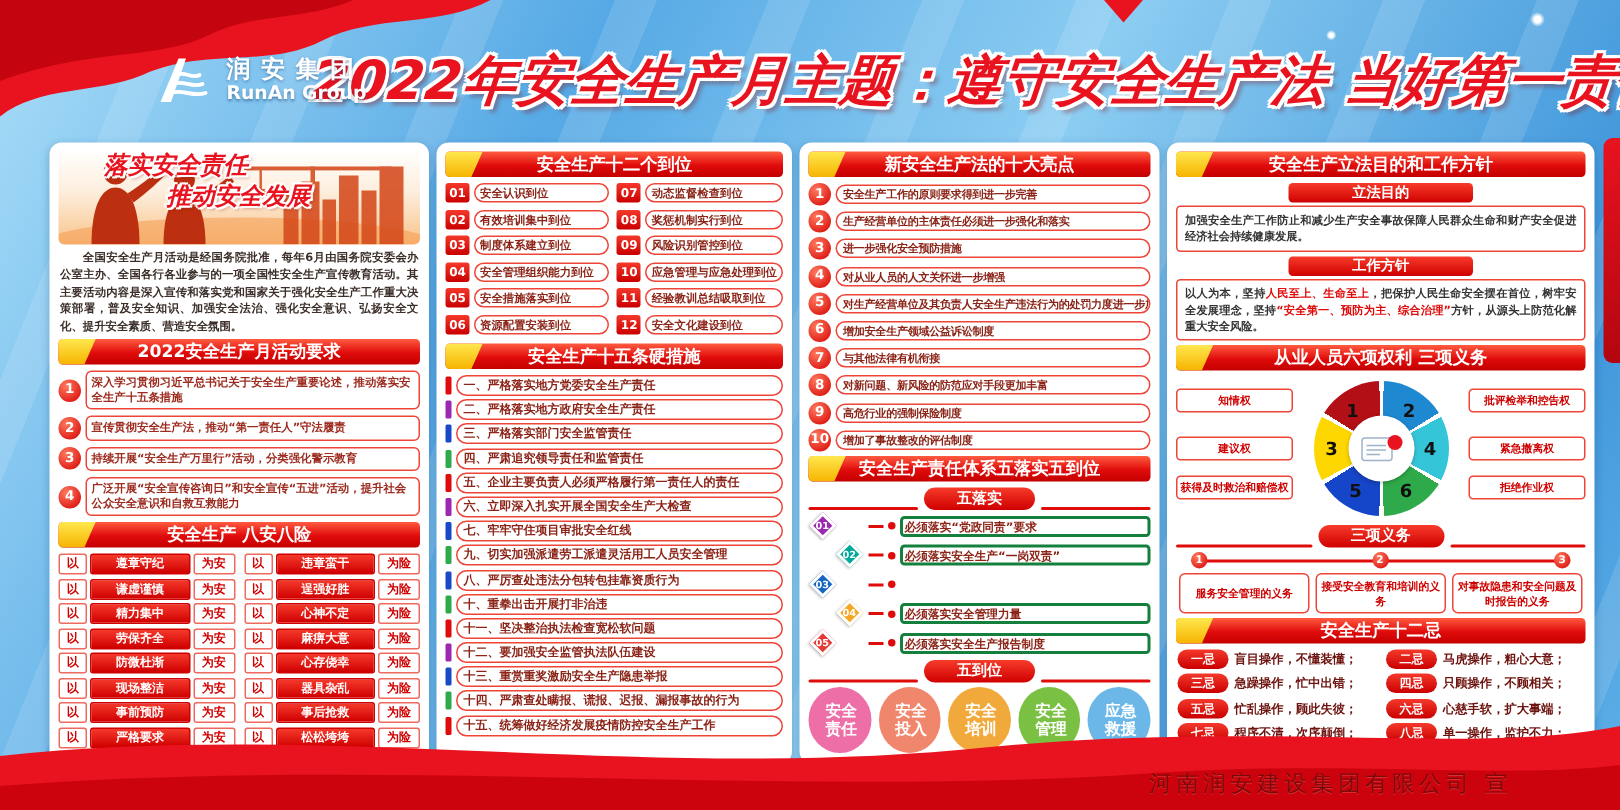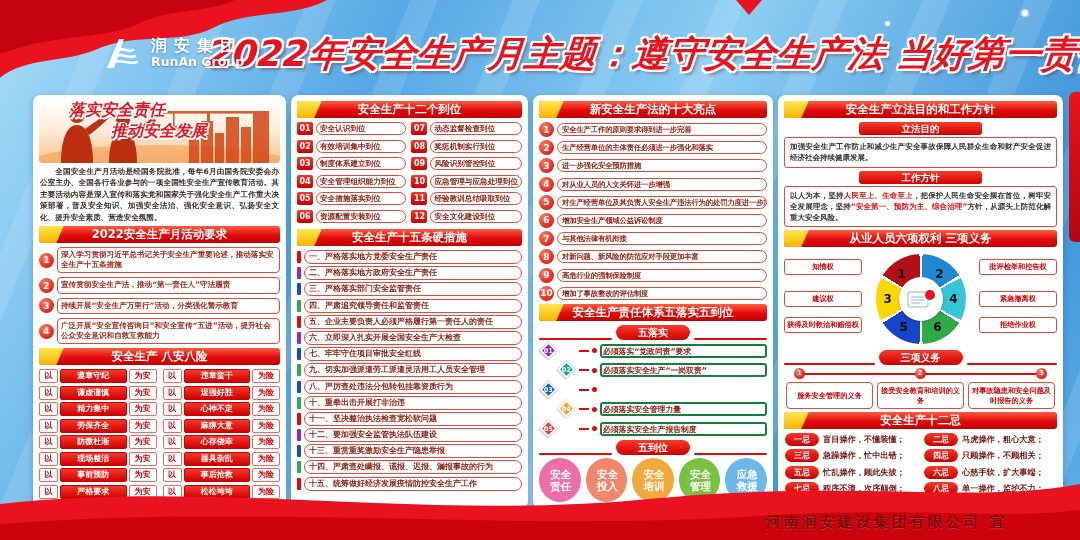--- a/index.html
+++ b/index.html
@@ -90,21 +90,21 @@
 .ddot{position:absolute;top:0;width:11px;height:11px;border-radius:50%;background:radial-gradient(circle at 35% 30%,#ff7a5e,#d40000);color:#fff;font-size:7px;font-weight:bold;text-align:center;line-height:11px}
 .dd1{left:2px}.dd2{left:calc(50% - 6px)}.dd3{right:2px}
 .dutyboxes{display:flex;gap:4px;margin:0 2px 3px}
 .dbox{flex:1;border:1px solid #ef4438;border-radius:4px;font-size:7.2px;font-weight:bold;color:#cf0000;text-align:center;padding:3px 2px;line-height:1.3;display:flex;align-items:center;justify-content:center}
 .tgrid12{display:grid;grid-template-columns:1fr 1fr;column-gap:7px;row-gap:3.5px;padding:0 1px}
 .trow12{display:flex;align-items:center;gap:4px}
 .tpill{flex:0 0 34px;background:linear-gradient(180deg,#f5392b,#c90000);border-radius:8px;color:#fff;font-size:8px;font-weight:bold;text-align:center;height:13px;line-height:13px}
 .ttxt{font-size:8.2px;font-weight:bold;color:#6e1410;white-space:nowrap}
 
 .wave{position:absolute;left:0;bottom:0;width:1080px;height:72px;z-index:5}
-.pub{position:absolute;right:72px;bottom:8px;z-index:6;font-size:15px;font-weight:bold;color:#7a0a0a;letter-spacing:3px;text-shadow:0 1px 0 rgba(255,120,120,.35)}
+.pub{position:absolute;right:72px;bottom:8px;z-index:6;font-size:15px;font-weight:normal;color:#7a0a0a;letter-spacing:3px;text-shadow:0 1px 0 rgba(255,120,120,.35)}
 </style>
 </head>
 <body>
 
 <div class="streaks"></div>
 <div class="red-right"></div>
 <div class="tri"></div>
 <div class="spark sp1"></div>
 <div class="spark sp2"></div>
 

